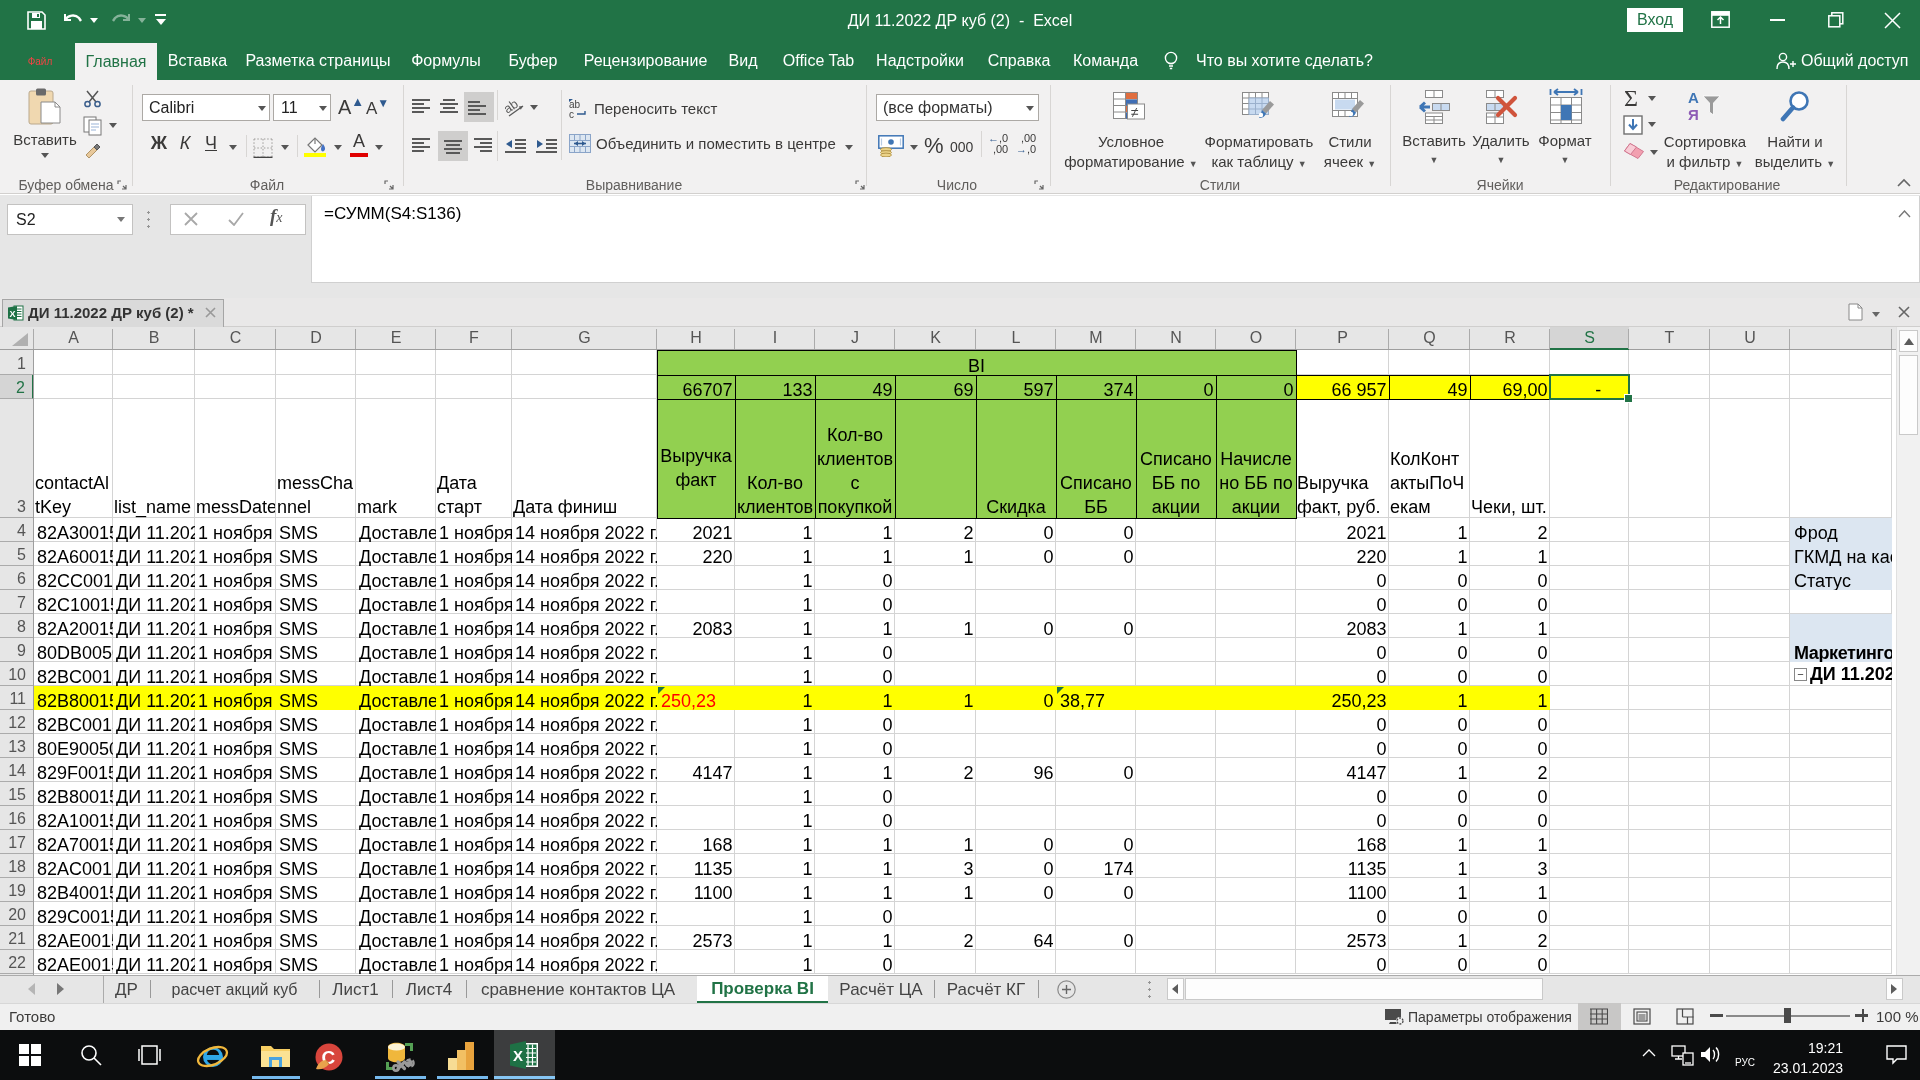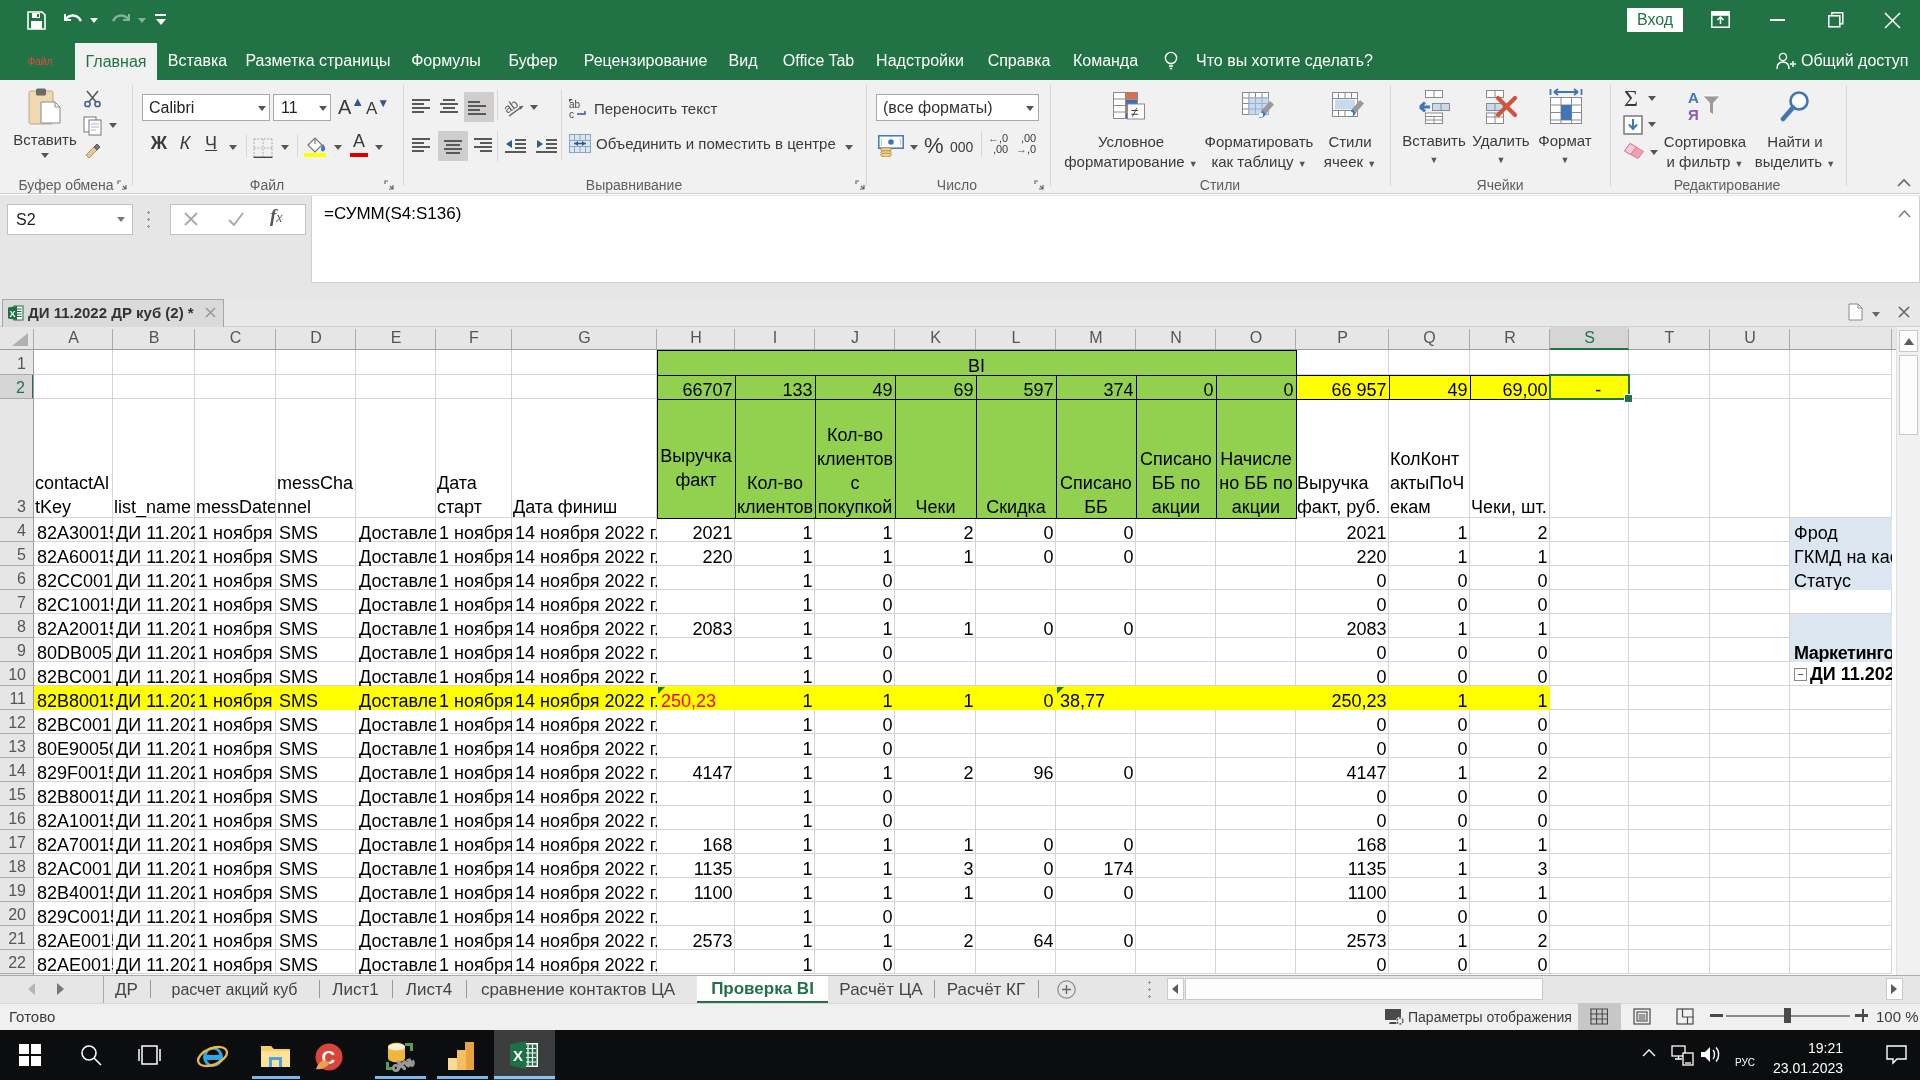--- a/index.html
+++ b/index.html
@@ -18,20 +18,21 @@
 <path d="M3 7 c3-5 10-6 14-2 l2 3" fill="none" stroke="#fff" stroke-width="2.4"></path>
     </svg>
 <div class="abs" style="left:90px;top:18px;width:0;height:0;border-left:4px solid transparent;border-right:4px solid transparent;border-top:5px solid #fff"></div>
 <svg class="abs" style="left:108px;top:13px" width="24" height="16" viewBox="0 0 24 16" opacity="0.45">
 <path d="M21 1 v6 h-6" fill="none" stroke="#fff" stroke-width="2"></path>
 <path d="M21 7 c-3-5-10-6-14-2 l-2 3" fill="none" stroke="#fff" stroke-width="2.4"></path>
     </svg>
 <div class="abs" style="left:138px;top:18px;width:0;height:0;border-left:4px solid transparent;border-right:4px solid transparent;border-top:5px solid #fff;opacity:.45"></div>
 <div class="abs" style="left:155px;top:14px;width:11px;height:2px;background:#fff"></div>
 <div class="abs" style="left:156px;top:19px;width:0;height:0;border-left:5px solid transparent;border-right:5px solid transparent;border-top:6px solid #fff"></div>
+<div class="abs" style="left:680px;top:0;width:560px;height:42px;display:flex;align-items:center;justify-content:center;color:#fff;font-size:16px">ДИ 11.2022 ДР куб (2)&nbsp;&nbsp;-&nbsp;&nbsp;Excel</div>
 <div class="abs" style="left:1627px;top:8px;width:56px;height:24px;background:#fff;display:flex;align-items:center;justify-content:center;color:#217346;font-size:16px">Вход</div>
 <svg class="abs" style="left:1711px;top:11px" width="19" height="17" viewBox="0 0 19 17">
 <rect x="0.8" y="0.8" width="17.4" height="15.4" fill="none" stroke="#fff" stroke-width="1.5"></rect>
 <rect x="0.8" y="0.8" width="17.4" height="4" fill="#fff"></rect>
 <path d="M9.5 13 v-7 M6.5 9 l3-3 3 3" stroke="#fff" stroke-width="1.5" fill="none"></path>
     </svg>
 <div class="abs" style="left:1770px;top:19px;width:15px;height:2px;background:#fff"></div>
 <svg class="abs" style="left:1828px;top:12px" width="16" height="16" viewBox="0 0 16 16">
 <rect x="3.8" y="0.8" width="11" height="11" fill="none" stroke="#fff" stroke-width="1.5"></rect>
 <rect x="0.8" y="3.8" width="11" height="11" fill="#217346" stroke="#fff" stroke-width="1.5"></rect>
@@ -566,37 +567,37 @@
     </div>
 <div style="position:absolute;left:113px;top:399px;width:82px;height:119px;display:flex;align-items:flex-end;justify-content:center;box-sizing:border-box;padding:2px 1px 2px">
       <div style="font-size:18px;line-height:24px;text-align:left;color:#000;width:100%;overflow:hidden;white-space:pre;transform:translateY(3px)">list_name</div>
     </div>
 <div style="position:absolute;left:195px;top:399px;width:81px;height:119px;display:flex;align-items:flex-end;justify-content:center;box-sizing:border-box;padding:2px 1px 2px">
       <div style="font-size:18px;line-height:24px;text-align:left;color:#000;width:100%;overflow:hidden;white-space:pre;transform:translateY(3px)">messDate</div>
     </div>
 <div style="position:absolute;left:276px;top:399px;width:80px;height:119px;display:flex;align-items:flex-end;justify-content:center;box-sizing:border-box;padding:2px 1px 2px">
       <div style="font-size:18px;line-height:24px;text-align:left;color:#000;width:100%;overflow:hidden;white-space:pre;transform:translateY(3px)">messCha<br>nnel</div>
     </div>
+<div style="position:absolute;left:356px;top:399px;width:80px;height:119px;display:flex;align-items:flex-end;justify-content:center;box-sizing:border-box;padding:2px 1px 2px">
+      <div style="font-size:18px;line-height:24px;text-align:left;color:#000;width:100%;overflow:hidden;white-space:pre;transform:translateY(3px)">mark</div>
+    </div>
 <div style="position:absolute;left:436px;top:399px;width:76px;height:119px;display:flex;align-items:flex-end;justify-content:center;box-sizing:border-box;padding:2px 1px 2px">
       <div style="font-size:18px;line-height:24px;text-align:left;color:#000;width:100%;overflow:hidden;white-space:pre;transform:translateY(3px)">Дата<br>старт</div>
     </div>
 <div style="position:absolute;left:512px;top:399px;width:145px;height:119px;display:flex;align-items:flex-end;justify-content:center;box-sizing:border-box;padding:2px 1px 2px">
       <div style="font-size:18px;line-height:24px;text-align:left;color:#000;width:100%;overflow:hidden;white-space:pre;transform:translateY(3px)">Дата финиш</div>
     </div>
 <div style="position:absolute;left:657px;top:399px;width:78px;height:119px;display:flex;align-items:center;justify-content:center;box-sizing:border-box;padding:20px 1px 2px">
       <div style="font-size:18px;line-height:24px;text-align:center;color:#000;width:100%;overflow:hidden;white-space:pre;transform:translateY(0)">Выручка<br>факт</div>
     </div>
 <div style="position:absolute;left:735px;top:399px;width:80px;height:119px;display:flex;align-items:flex-end;justify-content:center;box-sizing:border-box;padding:2px 1px 2px">
       <div style="font-size:18px;line-height:24px;text-align:center;color:#000;width:100%;overflow:hidden;white-space:pre;transform:translateY(3px)">Кол-во<br>клиентов</div>
     </div>
 <div style="position:absolute;left:815px;top:399px;width:80px;height:119px;display:flex;align-items:flex-end;justify-content:center;box-sizing:border-box;padding:2px 1px 2px">
       <div style="font-size:18px;line-height:24px;text-align:center;color:#000;width:100%;overflow:hidden;white-space:pre;transform:translateY(3px)">Кол-во<br>клиентов<br>с<br>покупкой</div>
-    </div>
-<div style="position:absolute;left:895px;top:399px;width:81px;height:119px;display:flex;align-items:flex-end;justify-content:center;box-sizing:border-box;padding:2px 1px 2px">
-      <div style="font-size:18px;line-height:24px;text-align:center;color:#000;width:100%;overflow:hidden;white-space:pre;transform:translateY(3px)">Чеки</div>
     </div>
 <div style="position:absolute;left:976px;top:399px;width:80px;height:119px;display:flex;align-items:flex-end;justify-content:center;box-sizing:border-box;padding:2px 1px 2px">
       <div style="font-size:18px;line-height:24px;text-align:center;color:#000;width:100%;overflow:hidden;white-space:pre;transform:translateY(3px)">Скидка</div>
     </div>
 <div style="position:absolute;left:1056px;top:399px;width:80px;height:119px;display:flex;align-items:flex-end;justify-content:center;box-sizing:border-box;padding:2px 1px 2px">
       <div style="font-size:18px;line-height:24px;text-align:center;color:#000;width:100%;overflow:hidden;white-space:pre;transform:translateY(3px)">Списано<br>ББ</div>
     </div>
 <div style="position:absolute;left:1136px;top:399px;width:80px;height:119px;display:flex;align-items:flex-end;justify-content:center;box-sizing:border-box;padding:2px 1px 2px">
       <div style="font-size:18px;line-height:24px;text-align:center;color:#000;width:100%;overflow:hidden;white-space:pre;transform:translateY(3px)">Списано<br>ББ по<br>акции</div>
     </div>

